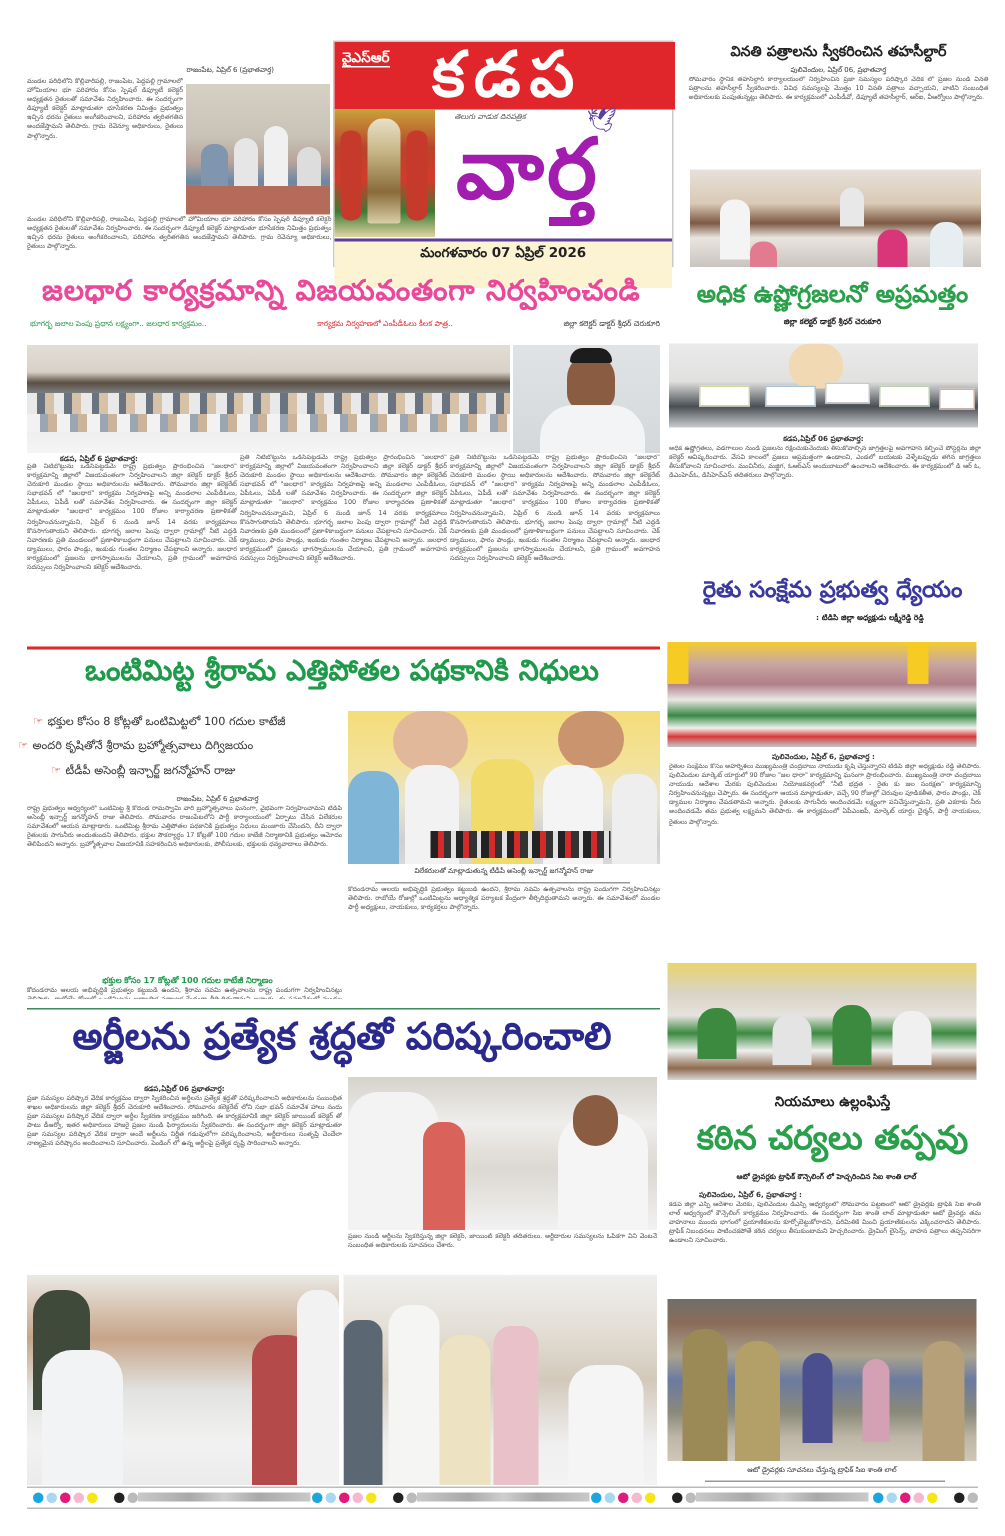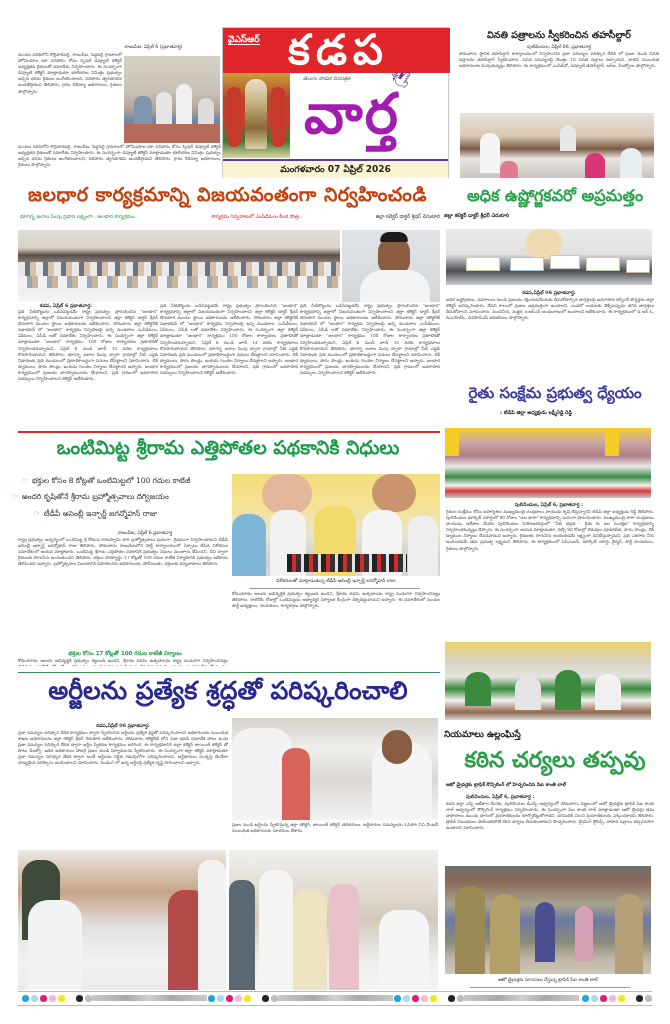--- a/index.html
+++ b/index.html
@@ -12,23 +12,23 @@
   .caption{font-size:4.6px;color:#333;text-align:center}
   .rule{position:absolute;height:2px}
   
   .mast{position:absolute;left:222px;top:27px;width:227px;height:151px;border:1px solid #c9c9c9;background:#fff}
   .mast-top{position:absolute;left:0;top:0;width:227px;height:45px;background:#e0262a}
   .mast-brand{position:absolute;left:5px;top:6px;font-size:9px;color:#fff;font-weight:bold;border-bottom:1px solid #fff;line-height:10px}
   .mast-kadapa{position:absolute;left:65px;top:-3px;font-size:42px;color:#fff;font-weight:bold;letter-spacing:6px;line-height:50px}
   .mast-deity{position:absolute;left:0;top:45px;width:67px;height:85px;background:linear-gradient(180deg,#c8a13a 0%,#b8452a 30%,#d33a2a 55%,#3d7a35 80%,#e0d3a0 100%)}
   .mast-tag{position:absolute;left:80px;top:47px;font-size:5px;color:#555;font-style:italic}
   .mast-vaartha{position:absolute;left:81px;top:50px;font-size:56px;color:#a21caf;font-weight:bold;line-height:72px;letter-spacing:2px}
-  .mast-date{position:absolute;left:0;top:131px;width:225px;height:19px;background:#fbf3d2;border-top:2px solid #5b3f9e;text-align:center;font-size:9px;font-weight:bold;color:#222;line-height:17px}
+  .mast-date{position:absolute;left:0;top:131px;width:225px;height:33px;background:#fbf3d2;border-top:2px solid #5b3f9e;text-align:center;font-size:9px;font-weight:bold;color:#222;line-height:17px}
   .head{position:absolute;font-weight:bold;white-space:nowrap;text-align:center}
-  .sub-head{position:absolute;font-weight:bold;color:#222;white-space:nowrap}
+  .sub-head{position:absolute;font-weight:bold;color:#222;text-align:center;white-space:nowrap}
   .bullet{position:absolute;font-size:7.5px;color:#333;white-space:nowrap}
   .bullet .tri{color:#e2262a;margin-right:3px}
   .regmarks{position:absolute;top:993px;height:10px;display:flex;align-items:center;gap:2px}
   .dot{width:7px;height:7px;border-radius:50%}
   .bar{position:absolute;top:995px;height:6px;background:linear-gradient(90deg,#c9c9c9,#a9a9a9 30%,#cfcfcf 50%,#a9a9a9 70%,#c9c9c9)}
 </style>
 </head>
 <body>
 
 <div class="abs" style="left:16px;top:26px;width:205px;height:152px">
@@ -66,41 +66,41 @@
   <div class="body-text abs" style="left:0;top:25px;width:200px;height:60px">సోమవారం స్థానిక తహసీల్దార్ కార్యాలయంలో నిర్వహించిన ప్రజా సమస్యల పరిష్కార వేదిక లో ప్రజల నుండి వినతి పత్రాలను తహసీల్దార్ స్వీకరించారు. వివిధ సమస్యలపై మొత్తం 10 వినతి పత్రాలు వచ్చాయని, వాటిని సంబంధిత అధికారులకు పంపుతున్నట్లు తెలిపారు. ఈ కార్యక్రమంలో ఎంపీడీవో, డిప్యూటీ తహసీల్దార్, ఆర్ఐ, వీఆర్వోలు పాల్గొన్నారు.</div>
   <div class="photo" style="left:1px;top:87px;width:194px;height:65px;background:linear-gradient(180deg,#e6e1da 0%,#d9c9b5 35%,#7c5a44 55%,#e9e4de 70%,#c9c4bf 100%)">
     <div class="abs" style="left:20px;top:20px;width:20px;height:40px;background:#f4f4f4;border-radius:9px 9px 0 0"></div>
     <div class="abs" style="left:100px;top:12px;width:16px;height:26px;background:#e8e8e8;border-radius:8px 8px 0 0"></div>
     <div class="abs" style="left:125px;top:40px;width:20px;height:25px;background:#d9367a;border-radius:9px 9px 0 0"></div>
     <div class="abs" style="left:160px;top:35px;width:22px;height:30px;background:#e6eef2;border-radius:10px 10px 0 0"></div>
     <div class="abs" style="left:40px;top:48px;width:18px;height:17px;background:#e27b8f;border-radius:8px 8px 0 0"></div>
   </div>
 </div>
 
-<div class="head" style="left:16px;top:183px;width:423px;font-size:19px;color:#c2410c;letter-spacing:0.5px">జలధార కార్యక్రమాన్ని  విజయవంతంగా నిర్వహించండి</div>
+<div class="head" style="left:16px;top:183px;width:423px;font-size:19px;color:#ec4899;letter-spacing:0.5px">జలధార కార్యక్రమాన్ని  విజయవంతంగా నిర్వహించండి</div>
 <div class="abs" style="left:20px;top:213px;width:420px;height:8px;display:flex;justify-content:space-between;font-size:5px;white-space:nowrap">
   <span style="color:#2a9a4a">భూగర్భ జలాల పెంపు ప్రధాన లక్ష్యంగా.. జలధార కార్యక్రమం..</span>
   <span style="color:#e0262a">కార్యక్రమ నిర్వహణలో ఎంపీడీఓలు కీలక పాత్ర..</span>
   <span style="color:#333">జిల్లా కలెక్టర్ డాక్టర్ శ్రీధర్ చెరుకూరి</span>
 </div>
 <div class="photo" style="left:18px;top:230px;width:322px;height:72px;background:linear-gradient(180deg,#e2ddd6 0%,#d8d1c7 25%,#5c4f44 35%,#8e9ca6 50%,#b9bec2 65%,#eeeeee 80%,#f5f5f5 100%)">
   <div class="abs" style="left:0;top:32px;width:322px;height:14px;background:repeating-linear-gradient(90deg,#e9e9e9 0 7px,#6a7480 7px 12px,#d7c2a8 12px 18px)"></div>
   <div class="abs" style="left:0;top:46px;width:322px;height:12px;background:repeating-linear-gradient(90deg,#f2f2f2 0 9px,#9aa7b2 9px 14px,#cbb49a 14px 20px)"></div>
 </div>
 <div class="photo" style="left:342px;top:230px;width:98px;height:72px;background:linear-gradient(180deg,#dfe3e6 0%,#d4d8db 100%)">
   <div class="abs" style="left:36px;top:6px;width:32px;height:38px;background:#8a5c42;border-radius:16px 16px 12px 12px"></div>
   <div class="abs" style="left:38px;top:2px;width:28px;height:10px;background:#1c1c1c;border-radius:12px 12px 2px 2px"></div>
   <div class="abs" style="left:18px;top:40px;width:70px;height:32px;background:#f2f4f6;border-radius:22px 22px 0 0"></div>
 </div>
 <div class="dateline abs" style="left:18px;top:303px;width:96px;font-size:4.8px">కడప, ఏప్రిల్ 6 ప్రభాతవార్త:</div>
 <div class="body-text abs" style="left:18px;top:309px;width:140px;height:95px">ప్రతి నీటిబొట్టును ఒడిసిపట్టడమే రాష్ట్ర ప్రభుత్వం ప్రారంభించిన "జలధార" కార్యక్రమాన్ని జిల్లాలో విజయవంతంగా నిర్వహించాలని జిల్లా కలెక్టర్ డాక్టర్ శ్రీధర్ చెరుకూరి మండల స్థాయి అధికారులను ఆదేశించారు. సోమవారం జిల్లా కలెక్టరేట్ సభాభవన్ లో "జలధార" కార్యక్రమ నిర్వహణపై అన్ని మండలాల ఎంపీడీఓలు, ఏపీఓలు, ఏపీడీ లతో సమావేశం నిర్వహించారు. ఈ సందర్భంగా జిల్లా కలెక్టర్ మాట్లాడుతూ "జలధార" కార్యక్రమం 100 రోజుల కార్యాచరణ ప్రణాళికతో నిర్వహించనున్నామని, ఏప్రిల్ 6 నుండి జూన్ 14 వరకు కార్యక్రమాలు కొనసాగుతాయని తెలిపారు. భూగర్భ జలాల పెంపు ద్వారా గ్రామాల్లో నీటి ఎద్దడి నివారణకు ప్రతి మండలంలో ప్రణాళికాబద్ధంగా పనులు చేపట్టాలని సూచించారు. చెక్ డ్యాములు, ఫారం పాండ్లు, ఇంకుడు గుంతల నిర్మాణం చేపట్టాలని అన్నారు. జలధార కార్యక్రమంలో ప్రజలను భాగస్వాములను చేయాలని, ప్రతి గ్రామంలో అవగాహన సదస్సులు నిర్వహించాలని కలెక్టర్ ఆదేశించారు.</div>
 <div class="body-text abs" style="left:160px;top:303px;width:138px;height:101px">ప్రతి నీటిబొట్టును ఒడిసిపట్టడమే రాష్ట్ర ప్రభుత్వం ప్రారంభించిన "జలధార" కార్యక్రమాన్ని జిల్లాలో విజయవంతంగా నిర్వహించాలని జిల్లా కలెక్టర్ డాక్టర్ శ్రీధర్ చెరుకూరి మండల స్థాయి అధికారులను ఆదేశించారు. సోమవారం జిల్లా కలెక్టరేట్ సభాభవన్ లో "జలధార" కార్యక్రమ నిర్వహణపై అన్ని మండలాల ఎంపీడీఓలు, ఏపీఓలు, ఏపీడీ లతో సమావేశం నిర్వహించారు. ఈ సందర్భంగా జిల్లా కలెక్టర్ మాట్లాడుతూ "జలధార" కార్యక్రమం 100 రోజుల కార్యాచరణ ప్రణాళికతో నిర్వహించనున్నామని, ఏప్రిల్ 6 నుండి జూన్ 14 వరకు కార్యక్రమాలు కొనసాగుతాయని తెలిపారు. భూగర్భ జలాల పెంపు ద్వారా గ్రామాల్లో నీటి ఎద్దడి నివారణకు ప్రతి మండలంలో ప్రణాళికాబద్ధంగా పనులు చేపట్టాలని సూచించారు. చెక్ డ్యాములు, ఫారం పాండ్లు, ఇంకుడు గుంతల నిర్మాణం చేపట్టాలని అన్నారు. జలధార కార్యక్రమంలో ప్రజలను భాగస్వాములను చేయాలని, ప్రతి గ్రామంలో అవగాహన సదస్సులు నిర్వహించాలని కలెక్టర్ ఆదేశించారు.</div>
 <div class="body-text abs" style="left:300px;top:303px;width:140px;height:101px">ప్రతి నీటిబొట్టును ఒడిసిపట్టడమే రాష్ట్ర ప్రభుత్వం ప్రారంభించిన "జలధార" కార్యక్రమాన్ని జిల్లాలో విజయవంతంగా నిర్వహించాలని జిల్లా కలెక్టర్ డాక్టర్ శ్రీధర్ చెరుకూరి మండల స్థాయి అధికారులను ఆదేశించారు. సోమవారం జిల్లా కలెక్టరేట్ సభాభవన్ లో "జలధార" కార్యక్రమ నిర్వహణపై అన్ని మండలాల ఎంపీడీఓలు, ఏపీఓలు, ఏపీడీ లతో సమావేశం నిర్వహించారు. ఈ సందర్భంగా జిల్లా కలెక్టర్ మాట్లాడుతూ "జలధార" కార్యక్రమం 100 రోజుల కార్యాచరణ ప్రణాళికతో నిర్వహించనున్నామని, ఏప్రిల్ 6 నుండి జూన్ 14 వరకు కార్యక్రమాలు కొనసాగుతాయని తెలిపారు. భూగర్భ జలాల పెంపు ద్వారా గ్రామాల్లో నీటి ఎద్దడి నివారణకు ప్రతి మండలంలో ప్రణాళికాబద్ధంగా పనులు చేపట్టాలని సూచించారు. చెక్ డ్యాములు, ఫారం పాండ్లు, ఇంకుడు గుంతల నిర్మాణం చేపట్టాలని అన్నారు. జలధార కార్యక్రమంలో ప్రజలను భాగస్వాములను చేయాలని, ప్రతి గ్రామంలో అవగాహన సదస్సులు నిర్వహించాలని కలెక్టర్ ఆదేశించారు.</div>
 
-<div class="head" style="left:444px;top:186px;width:222px;font-size:16px;color:#2aa04a">అధిక ఉష్ణోగ్జకవరో అప్రమత్తం</div>
+<div class="head" style="left:444px;top:186px;width:222px;font-size:16px;color:#2aa04a">అధిక ఉష్ణోగ్రజలనో అప్రమత్తం</div>
 <div class="sub-head" style="left:444px;top:212px;width:222px;font-size:5px">జిల్లా కలెక్టర్ డాక్టర్ శ్రీధర్ చెరుకూరి</div>
 <div class="photo" style="left:446px;top:229px;width:206px;height:56px;background:linear-gradient(180deg,#e9eaea 0%,#e1e1df 45%,#4a4f54 75%,#c9ccce 100%)">
   <div class="abs" style="left:80px;top:0;width:36px;height:30px;background:#f1d9b4;border-radius:14px"></div>
   <div class="abs" style="left:20px;top:28px;width:34px;height:14px;background:#fff;border:1px solid #cfd4a0"></div>
   <div class="abs" style="left:64px;top:28px;width:34px;height:14px;background:#fff;border:1px solid #a9c4d6"></div>
   <div class="abs" style="left:104px;top:26px;width:30px;height:14px;background:#fff;border:1px solid #c9c9c9"></div>
   <div class="abs" style="left:140px;top:28px;width:34px;height:14px;background:#fff;border:1px solid #b8d0a9"></div>
   <div class="abs" style="left:180px;top:30px;width:24px;height:14px;background:#fff;border:1px solid #c8b1a9"></div>
 </div>
 <div class="dateline abs" style="left:446px;top:290px;width:206px;font-size:4.8px">కడప,ఏప్రిల్ 06 ప్రభాతవార్త:</div>

